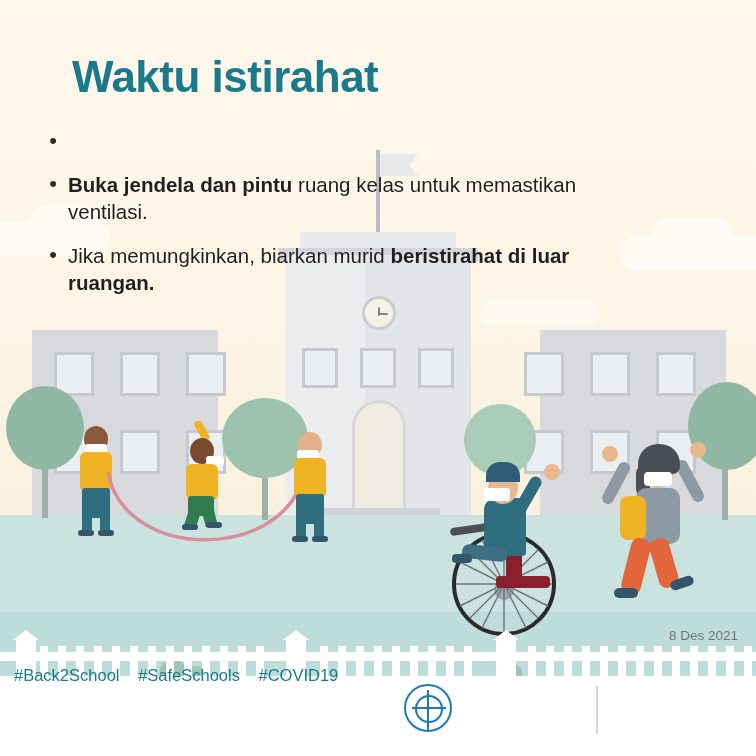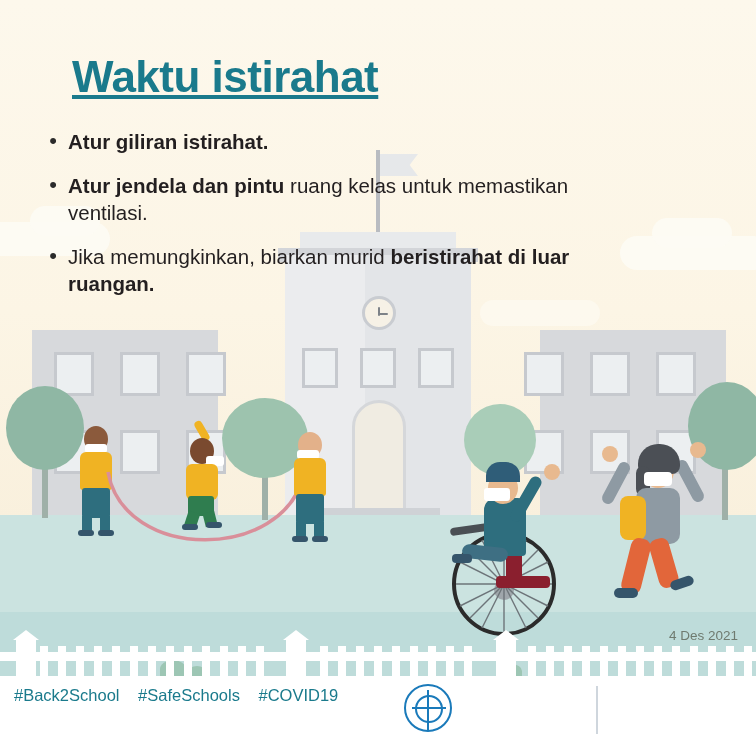--- a/index.html
+++ b/index.html
@@ -28,21 +28,20 @@
   }
   .cloud::before, .cloud::after {
     content: ""; position: absolute; background: #fdfbf3; border-radius: 50%;
   }
 
   
   .headline {
     position: absolute; left: 72px; top: 52px;
     font-size: 44px; font-weight: bold; color: #1a7a8c;
     letter-spacing: -0.5px;
-    text-decoration: underline;
   }
   .bullets {
     position: absolute; left: 38px; top: 128px; width: 600px;
   }
   .bullet-row {
     display: flex; align-items: flex-start;
     margin-bottom: 17px;
   }
   .dot {
     flex: 0 0 30px;
@@ -165,21 +164,21 @@
   .person { position: absolute; }
   .ph { position: absolute; border-radius: 50%; }
   .pb { position: absolute; }
 
   
   .footer {
     position: absolute; left: 0; top: 676px; width: 756px; height: 80px;
     background: #ffffff;
   }
   .hashtags {
-    position: absolute; left: 14px; top: 686px;
+    position: absolute; left: 14px; top: 666px;
     font-size: 16.5px; color: #1a7a8c;
   }
   .hashtags span { margin-right: 14px; }
   .date {
     position: absolute; right: 18px; top: 628px;
     font-size: 13.5px; color: #6f7a6f;
   }
   
   .who {
     position: absolute; left: 404px; top: 684px;
@@ -443,33 +442,32 @@
     <div class="post" style="left:16px;"></div>
     <div class="post" style="left:286px;"></div>
     <div class="post" style="left:496px;"></div>
   </div>
 
   <div class="headline">Waktu istirahat</div>
 
   <div class="bullets">
     <div class="bullet-row">
       <div class="dot">•</div>
-      <div class="btxt"><b>Atur giliran istirahat.</b></div>
     </div>
     <div class="bullet-row">
       <div class="dot">•</div>
-      <div class="btxt"><b>Atur jendela dan pintu</b> ruang kelas untuk memastikan ventilasi.</div>
+      <div class="btxt"><b>Buka jendela dan pintu</b> ruang kelas untuk memastikan ventilasi.</div>
     </div>
     <div class="bullet-row">
       <div class="dot">•</div>
       <div class="btxt">Jika memungkinkan, biarkan murid <b>beristirahat di luar ruangan.</b></div>
     </div>
   </div>
 
-  <div class="date">4 Des 2021</div>
+  <div class="date">8 Des 2021</div>
 
   <div class="footer"></div>
 
   <div class="hashtags">
     <span>#Back2School</span>
     <span>#SafeSchools</span>
     <span>#COVID19</span>
   </div>
 
   <div class="who">

